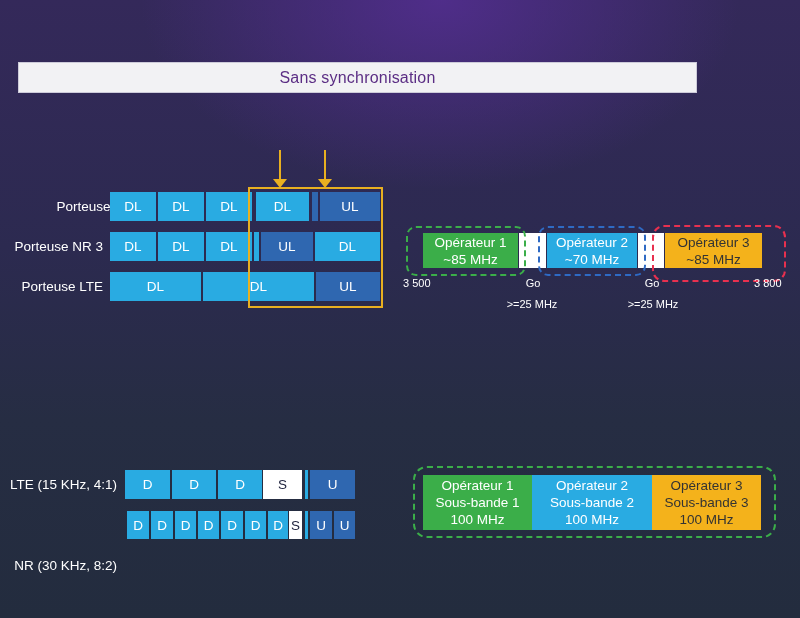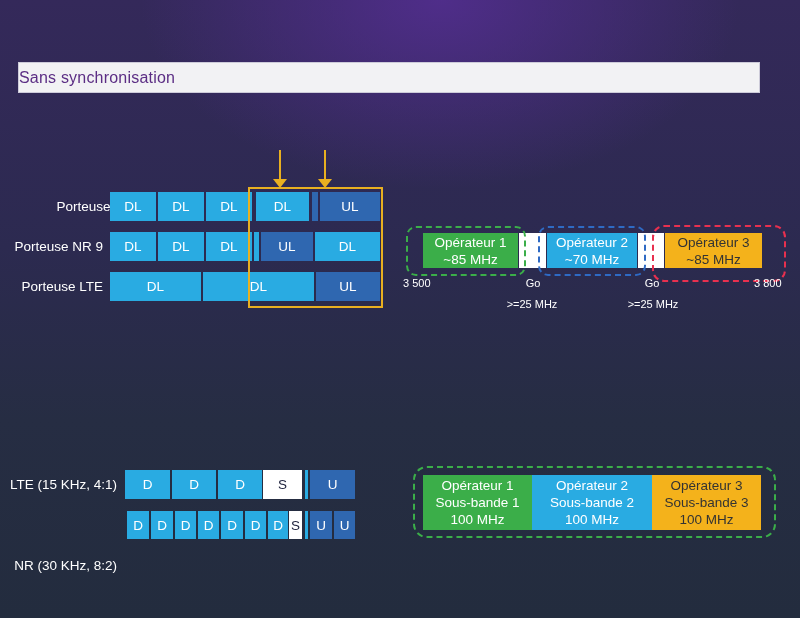--- a/index.html
+++ b/index.html
@@ -5,23 +5,23 @@
   html,body{margin:0;padding:0;}
   .canvas{
     position:relative;width:800px;height:618px;overflow:hidden;
     font-family:"Liberation Sans",sans-serif;
     background:
       radial-gradient(ellipse 55% 45% at 55% 0%, rgba(84,46,146,0.85), rgba(84,46,146,0) 68%),
       linear-gradient(180deg,#34295a 0%,#2c2a50 40%,#262d43 68%,#232c3e 100%);
   }
   .abs{position:absolute;}
   .banner{
-    left:18px;width:742px;height:31px;background:#f2f2f4;
+    left:18px;width:679px;height:31px;background:#f2f2f4;
     border:1px solid rgba(175,172,195,.55);box-sizing:border-box;
-    display:flex;align-items:center;justify-content:flex-start;
+    display:flex;align-items:center;justify-content:center;
     color:#5b2d84;font-size:16px;letter-spacing:.2px;
   }
   .rowlabel{
     color:#fff;font-size:13.5px;display:flex;align-items:center;justify-content:flex-end;
   }
   .blk{
     display:flex;align-items:center;justify-content:center;
     color:#fff;font-size:13.5px;
   }
   .dl{background:#29abe2;}
@@ -63,21 +63,21 @@
   <div class="abs arrow-head" style="left:318px;top:179px;"></div>
 
   <div class="abs rowlabel" style="left:0;top:192px;width:103px;height:29px;padding-left:42px;">Porteuse NR 1</div>
   <div class="abs blk dl" style="left:110px;top:192px;width:46px;height:29px;">DL</div>
   <div class="abs blk dl" style="left:158px;top:192px;width:46px;height:29px;">DL</div>
   <div class="abs blk dl" style="left:206px;top:192px;width:46px;height:29px;">DL</div>
   <div class="abs blk dl" style="left:256px;top:192px;width:53px;height:29px;">DL</div>
   <div class="abs blk ul" style="left:312px;top:192px;width:6px;height:29px;"></div>
   <div class="abs blk ul" style="left:320px;top:192px;width:60px;height:29px;">UL</div>
 
-  <div class="abs rowlabel" style="left:0;top:232px;width:103px;height:29px;">Porteuse NR 9</div>
+  <div class="abs rowlabel" style="left:0;top:232px;width:103px;height:29px;">Porteuse NR 3</div>
   <div class="abs blk dl" style="left:110px;top:232px;width:46px;height:29px;">DL</div>
   <div class="abs blk dl" style="left:158px;top:232px;width:46px;height:29px;">DL</div>
   <div class="abs blk dl" style="left:206px;top:232px;width:46px;height:29px;">DL</div>
   <div class="abs blk dl" style="left:254px;top:232px;width:5px;height:29px;"></div>
   <div class="abs blk ul" style="left:261px;top:232px;width:52px;height:29px;">UL</div>
   <div class="abs blk dl" style="left:315px;top:232px;width:65px;height:29px;">DL</div>
 
   <div class="abs rowlabel" style="left:0;top:272px;width:103px;height:29px;">Porteuse LTE</div>
   <div class="abs blk dl" style="left:110px;top:272px;width:91px;height:29px;">DL</div>
   <div class="abs blk dl" style="left:203px;top:272px;width:111px;height:29px;">DL</div>

